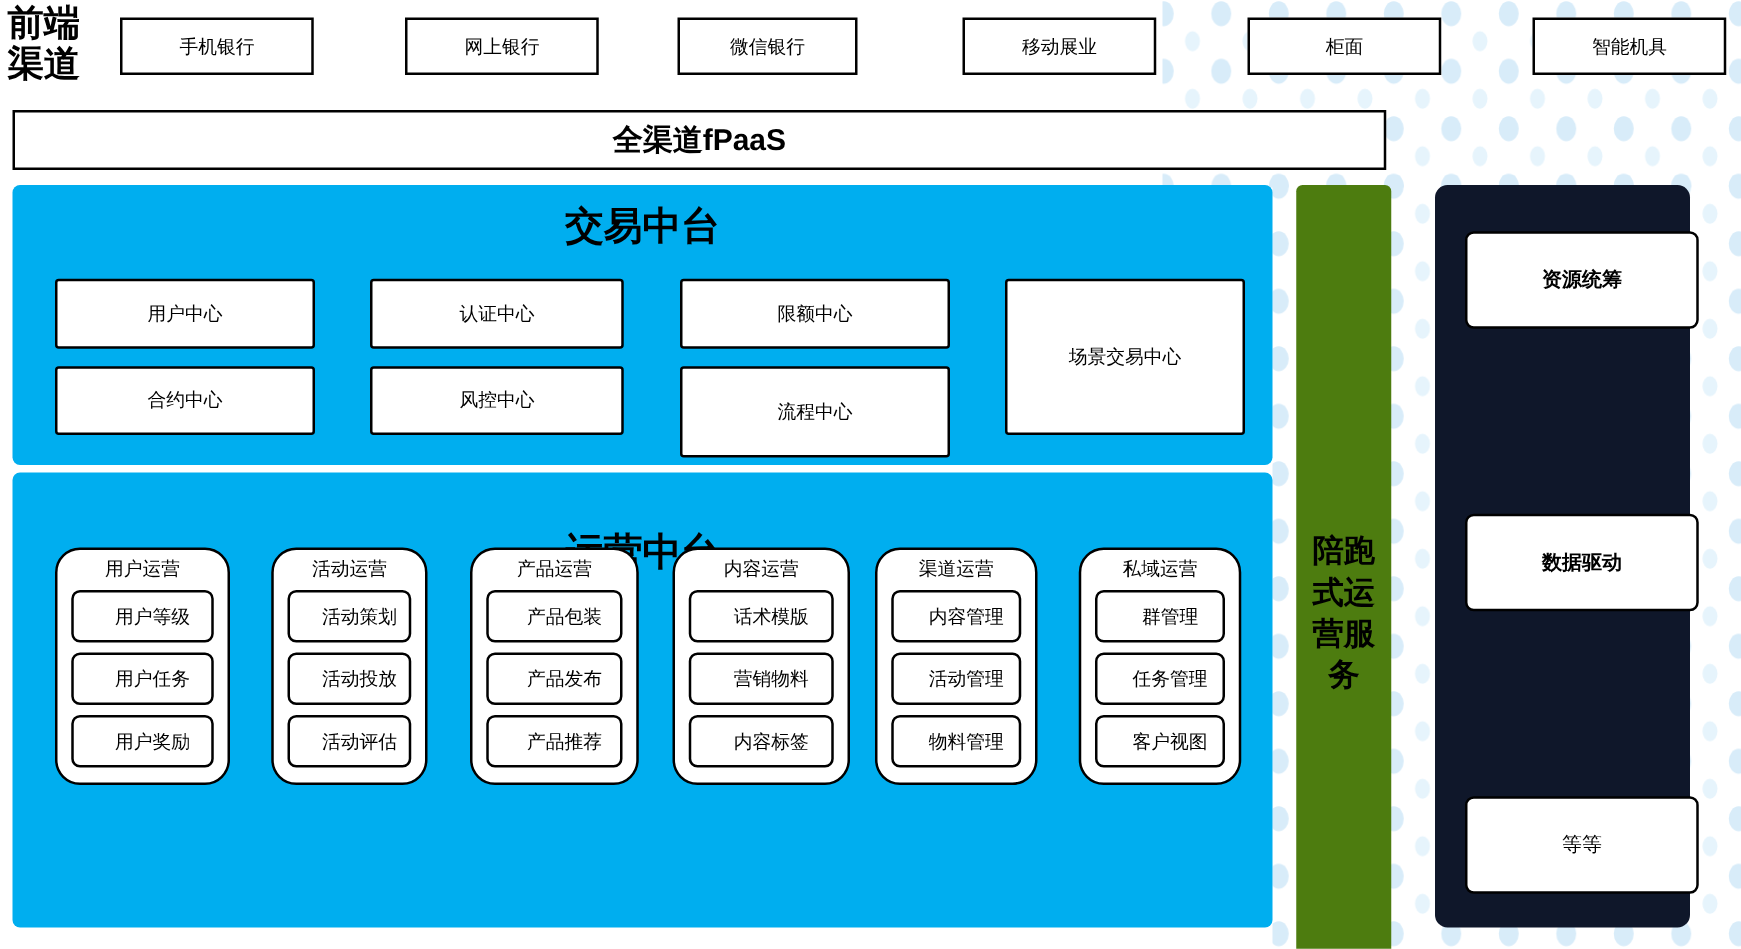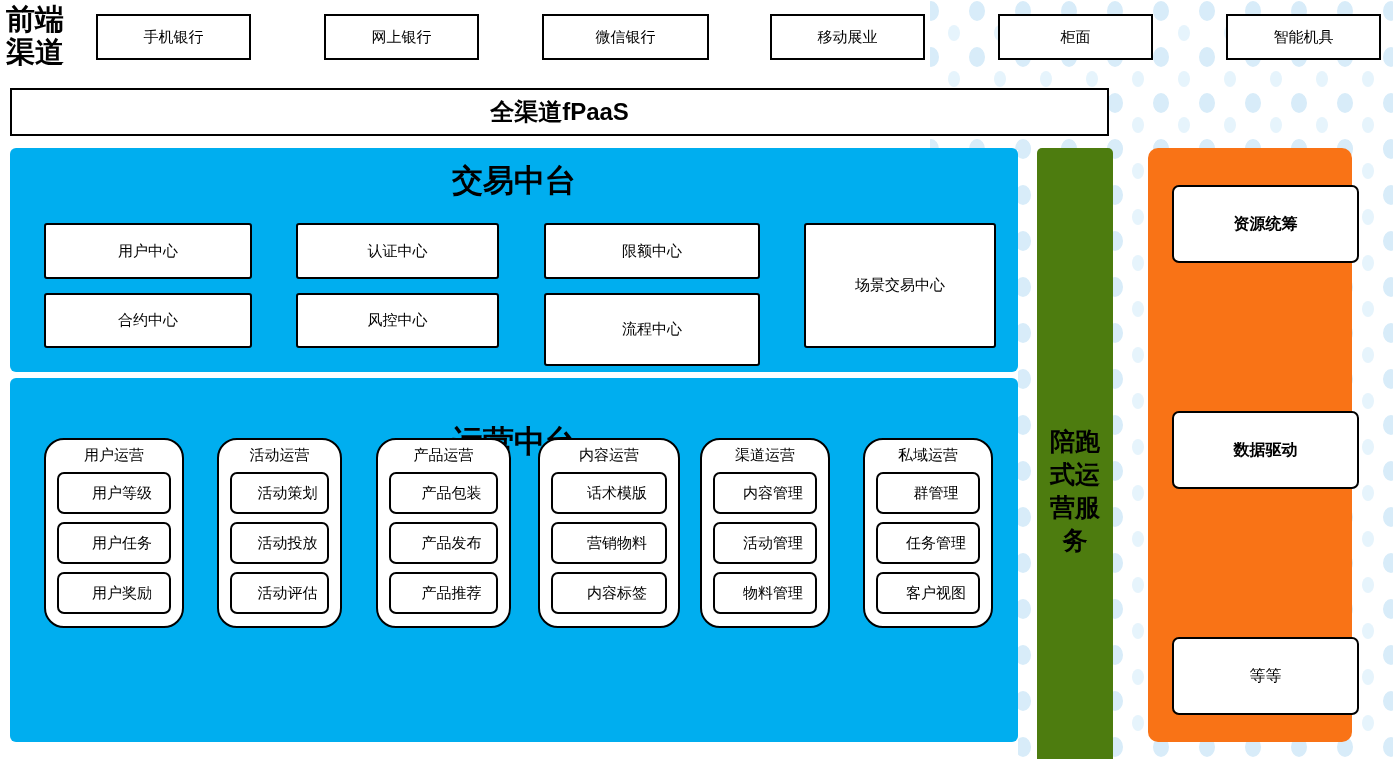--- a/index.html
+++ b/index.html
@@ -134,21 +134,21 @@
     font-weight: bold;
     line-height: 33px;
     color: #000;
     word-break: break-all;
     font-family: "Liberation Sans", "DejaVu Sans", sans-serif;
   }
 
   
   #right-panel {
     left: 1148px; top: 148px; width: 204px; height: 594px;
-    background: #f97316;
+    background: #0f172a;
     border-radius: 10px;
   }
   .rp-item {
     position: absolute;
     left: 24px; width: 187px; height: 78px;
     background: #fff;
     border: 2px solid #000;
     border-radius: 7px;
     box-sizing: border-box;
     display: flex; align-items: center; justify-content: center;
@@ -173,21 +173,21 @@
 <div id="root">
 
   <div class="abs" id="frontend-label">
     <div>前端</div>
     <div>渠道</div>
   </div>
 
   <div id="channel-row">
       <div class="abs wcard chan-box" style="left: 96px; width: 155px;">手机银行</div>
       <div class="abs wcard chan-box" style="left: 324px; width: 155px;">网上银行</div>
-      <div class="abs wcard chan-box" style="left: 542px; width: 167px;">微信银行</div>
+      <div class="abs wcard chan-box" style="left: 542px; width: 144px;">微信银行</div>
       <div class="abs wcard chan-box" style="left: 770px; width: 155px;">移动展业</div>
       <div class="abs wcard chan-box" style="left: 998px; width: 155px;">柜面</div>
       <div class="abs wcard chan-box" style="left: 1226px; width: 155px;">智能机具</div>
     </div>
 
   <div class="abs wcard" id="fpaas-bar">全渠道fPaaS</div>
 
   <div class="abs bluepanel" id="panel-trade">
     <div class="panel-title">交易中台</div>
     <div id="trade-boxes">

